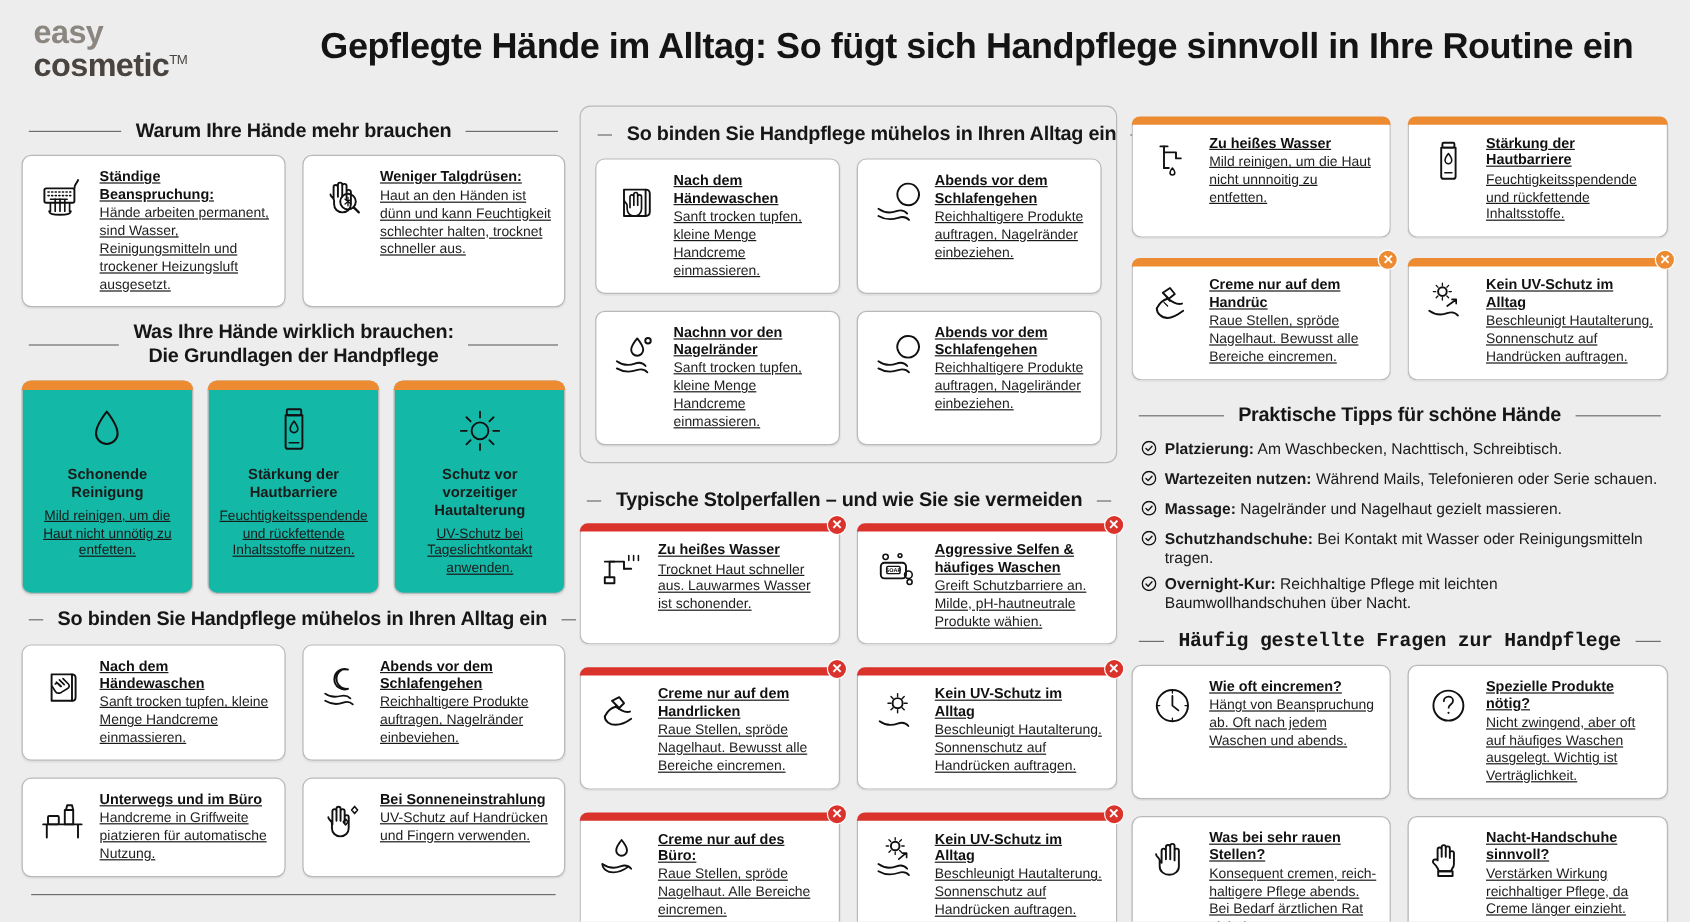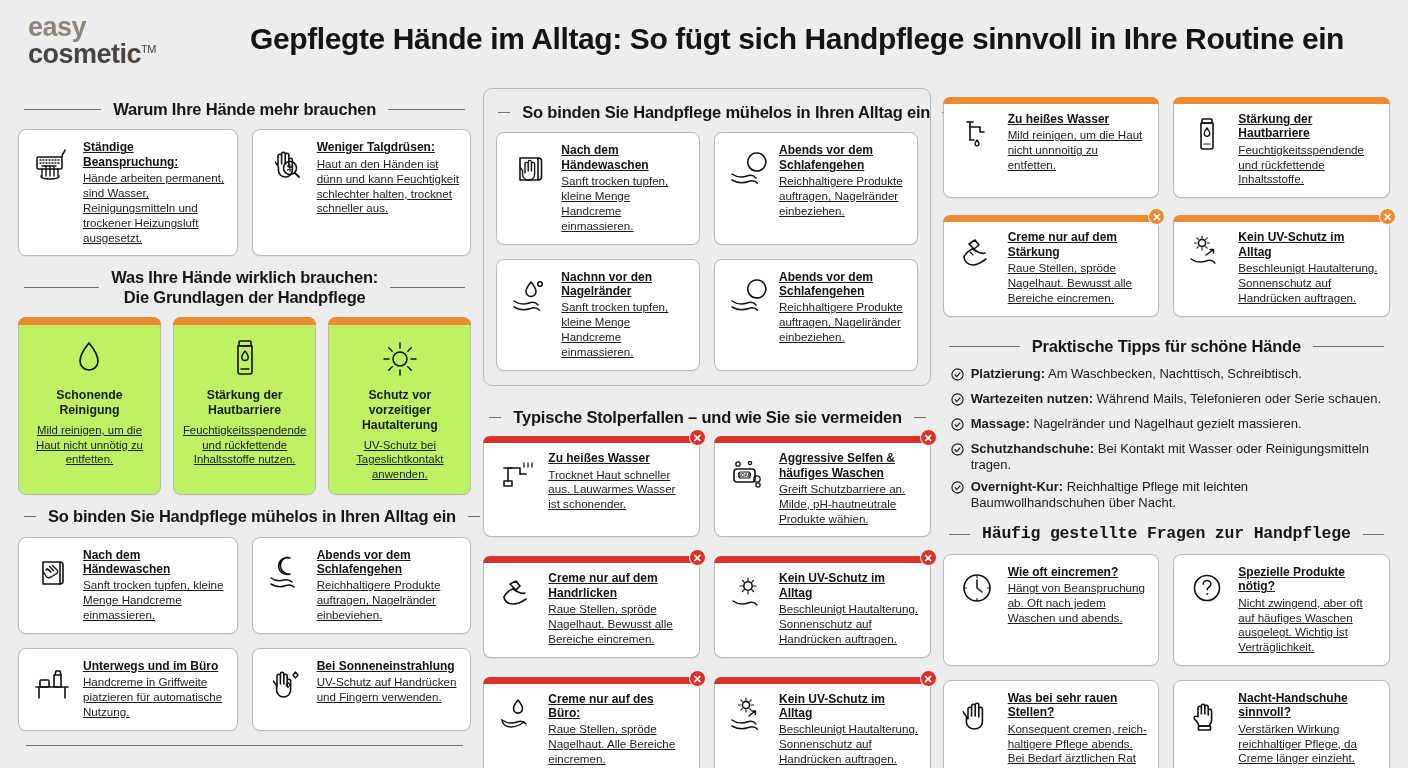--- a/index.html
+++ b/index.html
@@ -14,21 +14,21 @@
   .page { width: 1408px; height: 768px; position: relative; }
 
   
   .header { height: 88px; position: relative; }
   .logo { position: absolute; left: 28px; top: 14px; line-height: 1.0; }
   .logo .l1 { font-size: 27px; font-weight: 700; color: #8c8680; letter-spacing: -0.5px; }
   .logo .l2 { font-size: 27px; font-weight: 700; color: #4a4440; letter-spacing: -0.5px; position: relative; }
   .logo .tm { font-size: 11px; vertical-align: super; font-weight: 400; text-align: right; }
   .main-title {
     position: absolute; left: 250px; right: 30px; top: 22px;
-    font-size: 30px; font-weight: 700;
+    text-align: center; font-size: 30px; font-weight: 700;
     letter-spacing: -0.4px; color: #141414; white-space: nowrap;
   }
 
   
   .columns { display: flex; padding: 0 18px; gap: 12px; align-items: flex-start; }
   .col { position: relative; }
   .col-left  { width: 458px; }
   .col-mid   { width: 452px; }
   .col-right { width: 452px; }
 
@@ -67,21 +67,21 @@
   }
   .badge-x {
     position: absolute; right: -7px; top: -8px; width: 17px; height: 17px;
     border-radius: 50%; background: var(--accent, #ed8b33); color: #fff;
     font-size: 11px; line-height: 17px; text-align: center; font-weight: 700;
     border: 1.5px solid #fff; z-index: 3;
   }
 
   
   .tile {
-    background: #bef264; border: 1px solid #b9b9b9; border-radius: 8px;
+    background: #14b8a6; border: 1px solid #b9b9b9; border-radius: 8px;
     position: relative; padding: 18px 9px 12px; text-align: center;
     min-height: 150px; box-shadow: 0 1px 1px rgba(0,0,0,.05);
   }
   .tile::before {
     content: ""; position: absolute; left: -1px; right: -1px; top: -1px;
     height: 8px; border-radius: 8px 8px 0 0; background: #ed8b33;
   }
   .tile .icon { height: 46px; display: flex; align-items: center; justify-content: center; margin-bottom: 6px;}
   .tile .ttl { font-size: 12.3px; font-weight: 700; line-height: 1.2; margin-bottom: 5px; }
   .tile .desc { font-size: 11.4px; line-height: 1.3; text-decoration: underline; }
@@ -464,21 +464,21 @@
           <div class="badge-x">✕</div>
           <div class="icon">
             <svg width="40" height="38" viewBox="0 0 40 38">
                 <path d="M12 10l6-4 4 5-5 4z"></path>
                 <path d="M7 23c2-4 5-7 9-8l5 3c2 1 4 2 7 1"></path>
                 <path d="M7 23c0 4 4 8 9 8 5 0 9-3 13-6"></path>
                 <path d="M15 14l3 3M13 18l3 3" stroke-width="1.1"></path>
               </svg>
           </div>
           <div class="body">
-            <div class="ttl">Creme nur auf dem Stärkung</div>
+            <div class="ttl">Creme nur auf dem Handrüc</div>
             <div class="desc">Raue Stellen, spröde Nagelhaut. Bewusst alle Bereiche eincremen.</div>
           </div>
         </div>
         <div class="card accent" style="--accent:#ed8b33;">
           <div class="badge-x">✕</div>
           <div class="icon">
             <svg width="42" height="38" viewBox="0 0 42 38">
                 <circle cx="16" cy="9" r="3.6"></circle>
                 <path d="M16 2v2M16 14v2M8.5 9h2M21.5 9h2M10.8 3.8l1.5 1.5M19.7 12.7l1.5 1.5M21.2 3.8l-1.5 1.5M12.3 12.7l-1.5 1.5" stroke-width="1.1"></path>
                 <path d="M20 21l7-5M24 15.5h3.5V19" stroke-width="1.4"></path>

